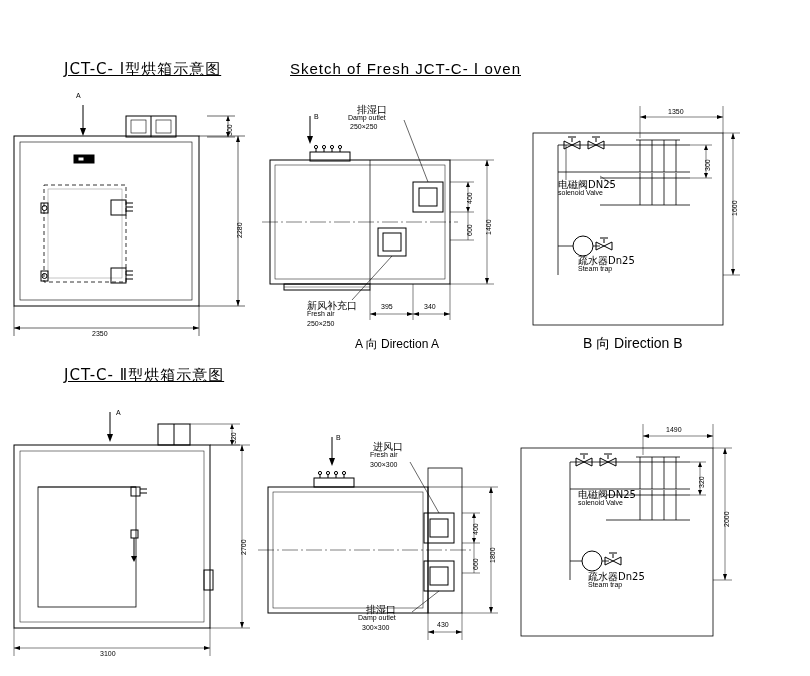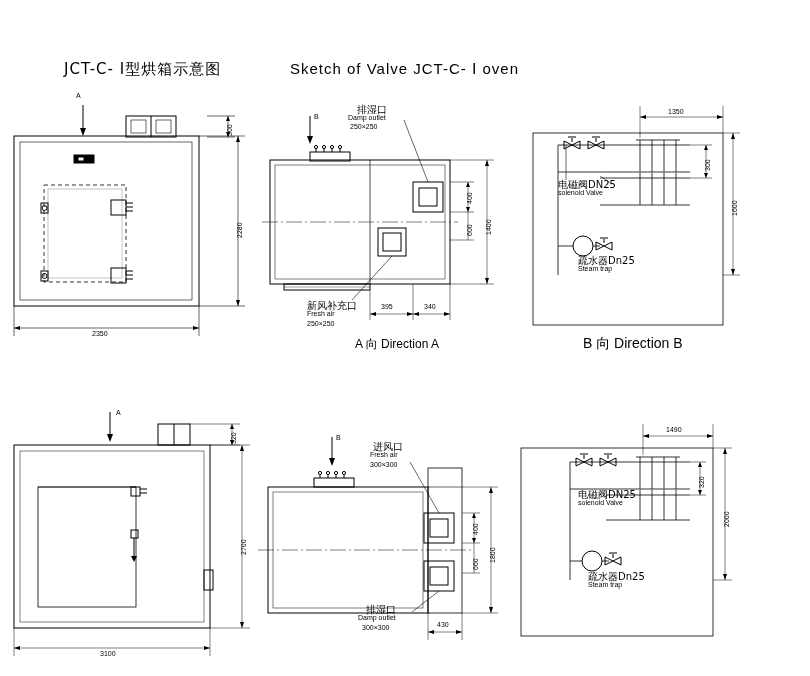--- a/index.html
+++ b/index.html
@@ -1,32 +1,33 @@
 <!DOCTYPE html>
 <html><head>
 <meta charset="utf-8">
 <style>
   html,body{margin:0;padding:0;}
   body{width:810px;height:676px;background:#ffffff;font-family:"Liberation Sans", sans-serif;color:#000;position:relative;overflow:hidden;}
   .page{position:absolute;left:0;top:0;width:810px;height:676px;}
-  .ttl{position:absolute;font-size:15px;letter-spacing:1px;white-space:nowrap;}
+  .ttl{position:absolute;font-size:15px;letter-spacing:1px;white-space:nowrap;text-decoration:underline;}
   .ttl.cn{font-family:"DejaVu Sans", sans-serif;}
   .lbl{position:absolute;font-size:7px;line-height:1.25;white-space:nowrap;font-family:"Liberation Sans", sans-serif;}
   .lbl.cn{font-family:"DejaVu Sans", sans-serif;font-size:10px;}
   .dim{position:absolute;font-size:7px;white-space:nowrap;}
   .vdim{position:absolute;font-size:7px;white-space:nowrap;transform-origin:0 0;transform:rotate(-90deg);}
   svg{position:absolute;left:0;top:0;overflow:visible;}
 </style>
 </head>
 <body>
 
 <div class="page">
 
   <div class="ttl cn" style="left:64px;top:60px;">JCT-C- Ⅰ型烘箱示意图</div>
-  <div class="ttl" style="left:290px;top:60px;">Sketch of Valve JCT-C- Ⅰ oven</div>
+  <div class="ttl" style="left:290px;top:60px;">Sketch of Fresh JCT-C- Ⅰ oven</div>
+  <div class="ttl cn" style="left:64px;top:366px;">JCT-C- Ⅱ型烘箱示意图</div>
 
   <svg width="810" height="676">
     <g stroke="#000" fill="none" stroke-width="1">
 
       <rect x="14" y="136" width="185" height="170"></rect>
       <rect x="20" y="142" width="172" height="158" stroke-width="0.6"></rect>
 
       <rect x="44" y="185" width="82" height="97" stroke-dasharray="4,3" stroke-width="0.8"></rect>
       <rect x="48" y="189" width="74" height="89" stroke-width="0.5" stroke="#888"></rect>
 

